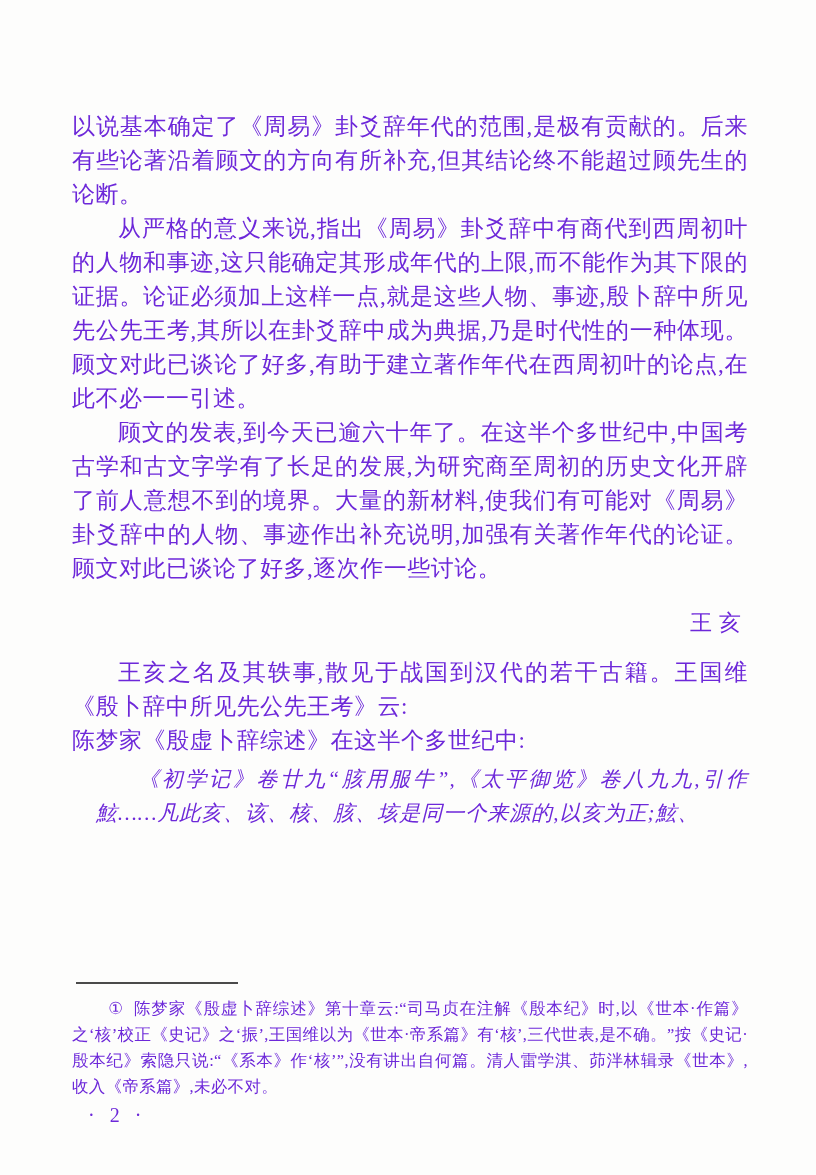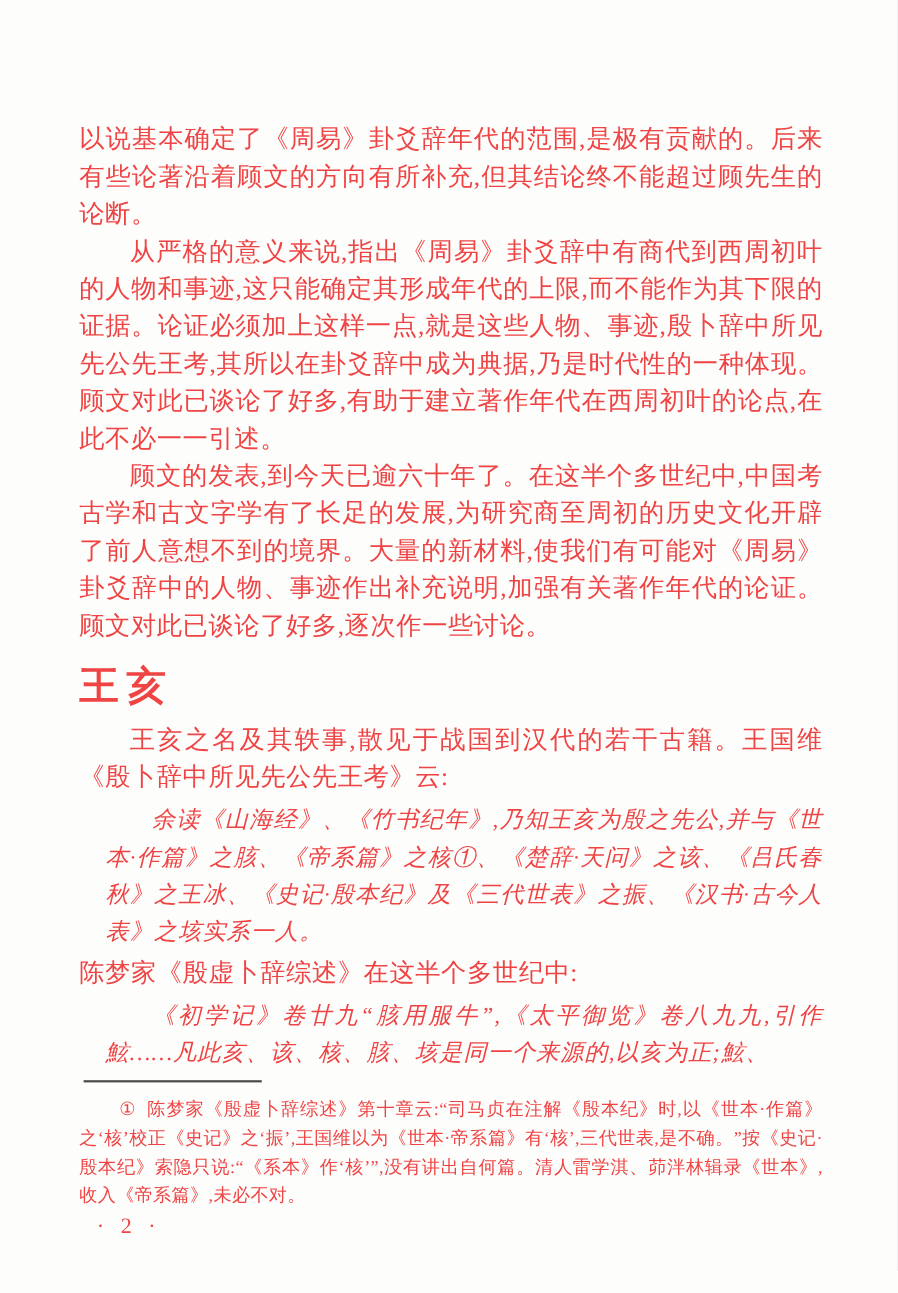--- a/index.html
+++ b/index.html
@@ -4,43 +4,43 @@
 <style>
   html, body { margin: 0; padding: 0; background: #e8e8e8; }
   .page {
     position: relative;
     width: 816px;
     height: 1175px;
     margin: 0 auto;
     background: #fefefdf7;
     background-color: #fdfdfc;
     font-family: "Liberation Serif", serif;
-    color: #ef4444;
+    color: #6d28d9;
     overflow: hidden;
   }
   .main {
     position: absolute;
     left: 72px;
     top: 110px;
     width: 676px;
   }
   .body-para {
     margin: 0;
     font-size: 23px;
     line-height: 34px;
     text-align: justify;
     text-justify: inter-ideograph;
     letter-spacing: 0.5px;
   }
   .indent { text-indent: 2em; }
   .section-heading {
     margin: 20px 0 16px 0;
-    text-align: left;
-    font-size: 36px;
-    font-weight: bold;
+    text-align: right;
+    font-size: 22px;
+    font-weight: normal;
     letter-spacing: 7px;
     line-height: 34px;
   }
   .quote {
     margin: 4px 0 4px 24px;
     font-size: 21px;
     line-height: 34px;
     text-align: justify;
     text-indent: 2em;
     font-style: italic;               
@@ -86,21 +86,20 @@
     <p class="body-para">以说基本确定了《周易》卦爻辞年代的范围,是极有贡献的。后来有些论著沿着顾文的方向有所补充,但其结论终不能超过顾先生的论断。</p>
 
     <p class="body-para indent">从严格的意义来说,指出《周易》卦爻辞中有商代到西周初叶的人物和事迹,这只能确定其形成年代的上限,而不能作为其下限的证据。论证必须加上这样一点,就是这些人物、事迹,殷卜辞中所见先公先王考,其所以在卦爻辞中成为典据,乃是时代性的一种体现。顾文对此已谈论了好多,有助于建立著作年代在西周初叶的论点,在此不必一一引述。</p>
 
     <p class="body-para indent">顾文的发表,到今天已逾六十年了。在这半个多世纪中,中国考古学和古文字学有了长足的发展,为研究商至周初的历史文化开辟了前人意想不到的境界。大量的新材料,使我们有可能对《周易》卦爻辞中的人物、事迹作出补充说明,加强有关著作年代的论证。顾文对此已谈论了好多,逐次作一些讨论。</p>
 
     <h2 class="section-heading">王亥</h2>
 
     <p class="body-para indent">王亥之名及其轶事,散见于战国到汉代的若干古籍。王国维《殷卜辞中所见先公先王考》云:</p>
 
-    <p class="quote">余读《山海经》、《竹书纪年》,乃知王亥为殷之先公,并与《世本·作篇》之胲、《帝系篇》之核①、《楚辞·天问》之该、《吕氏春秋》之王冰、《史记·殷本纪》及《三代世表》之振、《汉书·古今人表》之垓实系一人。</p>
 
     <p class="body-para">陈梦家《殷虚卜辞综述》在这半个多世纪中:</p>
 
     <p class="quote">《初学记》卷廿九“胲用服牛”,《太平御览》卷八九九,引作鮌……凡此亥、该、核、胲、垓是同一个来源的,以亥为正;鮌、</p>
 
   </div>
 
   <div class="footnote-area">
     <hr class="fn-divider">
     <p class="footnote">

